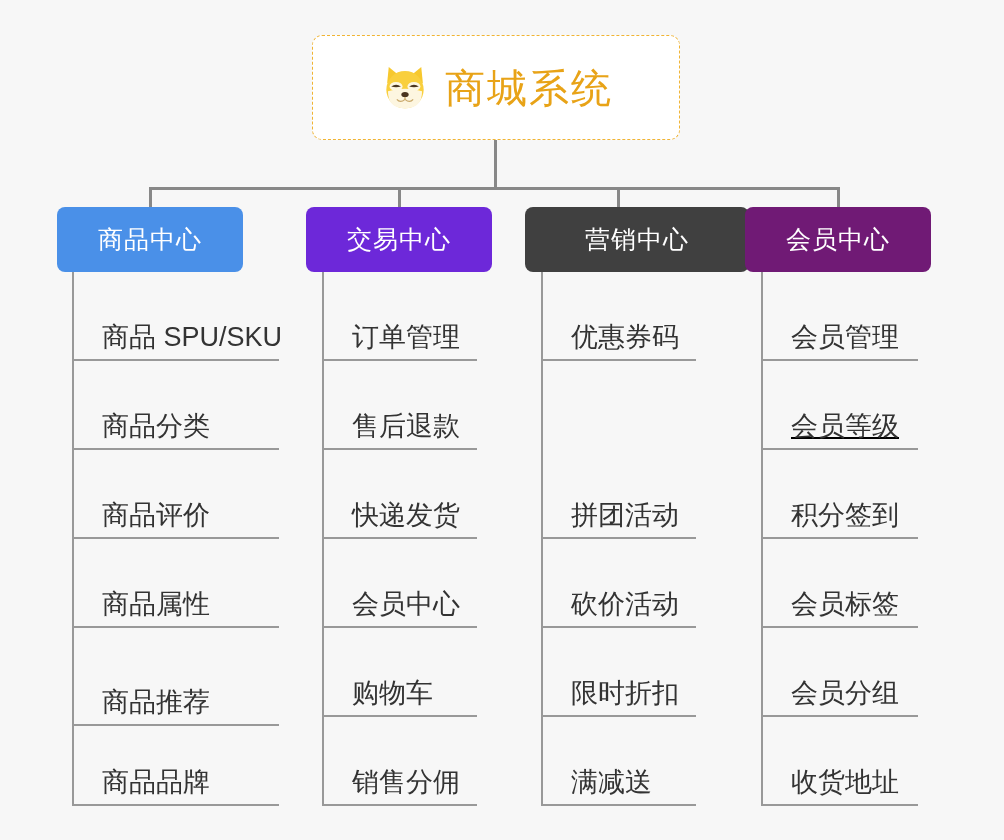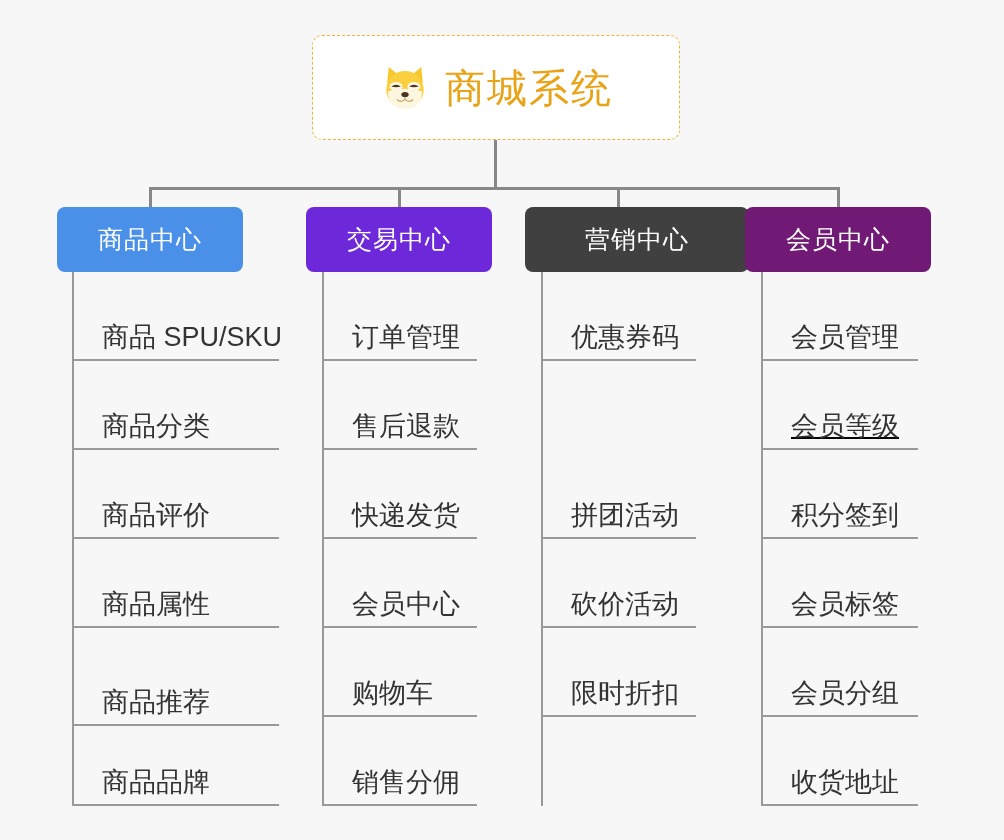--- a/index.html
+++ b/index.html
@@ -213,20 +213,23 @@
         </div>
         <div class="leaf-item" style="top: 178px; width: 155px;">
           <span class="leaf-label">拼团活动</span>
         </div>
         <div class="leaf-item" style="top: 267px; width: 155px;">
           <span class="leaf-label">砍价活动</span>
         </div>
         <div class="leaf-item" style="top: 356px; width: 155px;">
           <span class="leaf-label">限时折扣</span>
         </div>
+        <div class="leaf-item" style="top: 445px; width: 155px;">
+          <span class="leaf-label">满减送</span>
+        </div>
       </div>
       <div class="conn conn-drop" style="left: 837px;"></div>
       <div class="cat-box" style="left: 745px; width: 186px; background: #701a75;">
         <span>会员中心</span>
       </div>
       <div class="leaf-col" style="left: 761px; width: 177px; height: 534px;">
         <div class="leaf-stem" style="height: 534px;"></div>
         <div class="leaf-item" style="top: 0px; width: 157px;">
           <span class="leaf-label">会员管理</span>
         </div>

